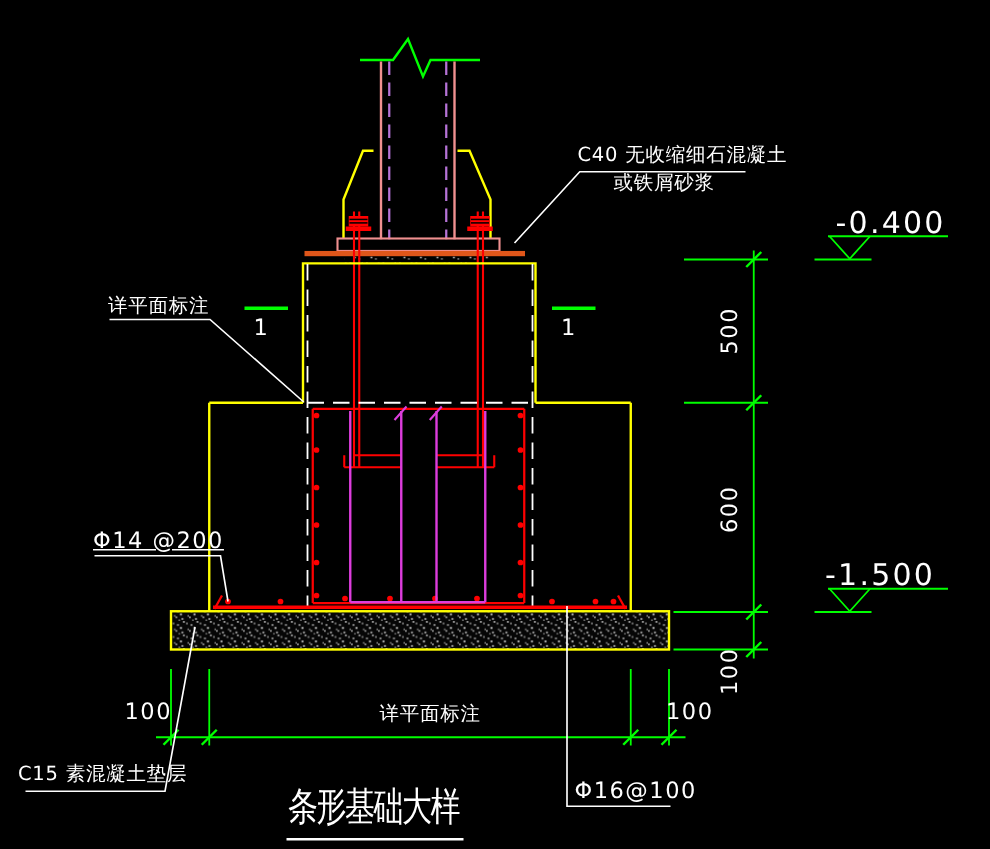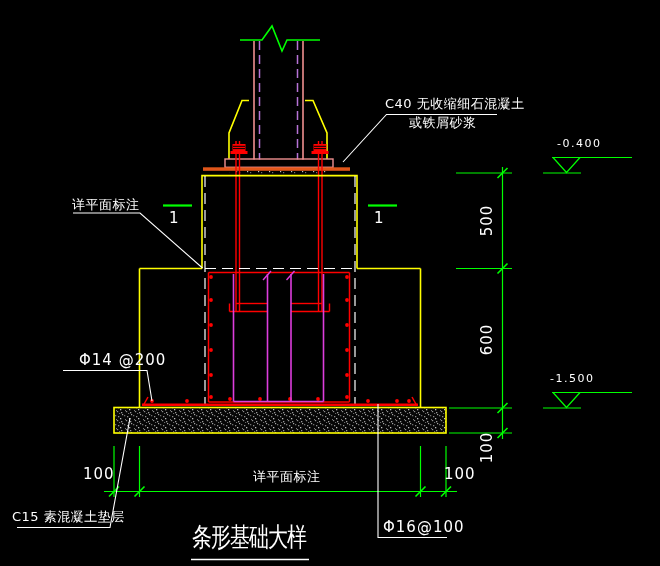--- a/index.html
+++ b/index.html
@@ -20,21 +20,21 @@
   .s-pnk{stroke:var(--steel);fill:none;}
   .s-pur{stroke:var(--hidden);fill:none;}
   .s-mag{stroke:var(--bars);fill:none;}
   .f-red{fill:var(--rebar);stroke:none;}
   .f-org{fill:var(--plate);stroke:none;}
   .d-hid{stroke-dasharray:11 6;}
   .d-web{stroke-dasharray:9 5;}
   .t{position:absolute;color:var(--text);white-space:nowrap;line-height:1.05;}
   .cjk{font-size:13px;letter-spacing:0.5px;}
   .num{font-size:15px;letter-spacing:1px;}
-  .elev{font-size:11px;letter-spacing:1.5px;}
+  .elev{font-size:20px;letter-spacing:1.5px;}
   .vdim{width:44px;height:15px;text-align:center;transform:rotate(-90deg);}
   .title{font-size:20px;letter-spacing:-1px;transform:scale(1,1.32);transform-origin:left top;}
   .secnum{font-size:15px;}
 </style>
 </head>
 <body>
 
 <div id="canvas">
 
 <svg id="linework" width="660" height="566" viewBox="0 0 660 566">
@@ -205,21 +205,21 @@
     <polyline class="s-wht" stroke-width="1.1" points="63,370.5 147,370.5 152,401"></polyline>
     <polyline class="s-wht" stroke-width="1.1" points="17,527.5 110,527.5 130,418"></polyline>
     <polyline class="s-wht" stroke-width="1.1" points="378,404 378,537.5 447,537.5"></polyline>
     <line class="s-wht" stroke-width="1.6" x1="191" y1="559.5" x2="309" y2="559.5"></line>
   </g>
 </svg>
 
 <div class="t cjk" style="left:385px;top:97px;">C40 无收缩细石混凝土</div>
 <div class="t cjk" style="left:409px;top:116px;text-align:center;">或铁屑砂浆</div>
 <div class="t cjk" style="left:72px;top:198px;">详平面标注</div>
-<div class="t num" style="left:79px;top:353px;">Φ14 @200</div>
+<div class="t num" style="left:62px;top:353px;text-decoration:underline;">Φ14 @200</div>
 <div class="t cjk" style="left:12px;top:510px;">C15 素混凝土垫层</div>
 <div class="t num" style="left:383px;top:520px;">Φ16@100</div>
 <div class="t title" style="left:192px;top:524px;">条形基础大样</div>
 
 <div class="t secnum" style="left:169px;top:211px;">1</div>
 <div class="t secnum" style="left:374px;top:211px;">1</div>
 
 <div class="t elev" style="left:557px;top:138px;">-0.400</div>
 <div class="t elev" style="left:550px;top:373px;">-1.500</div>
 

